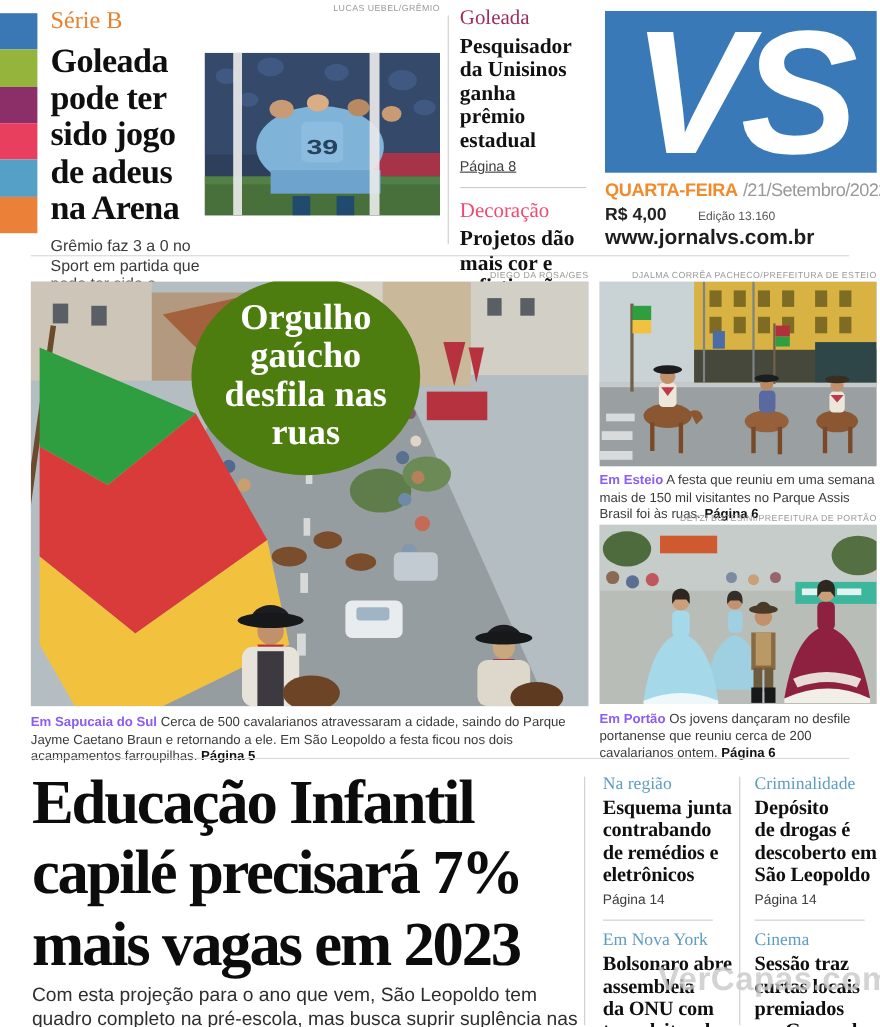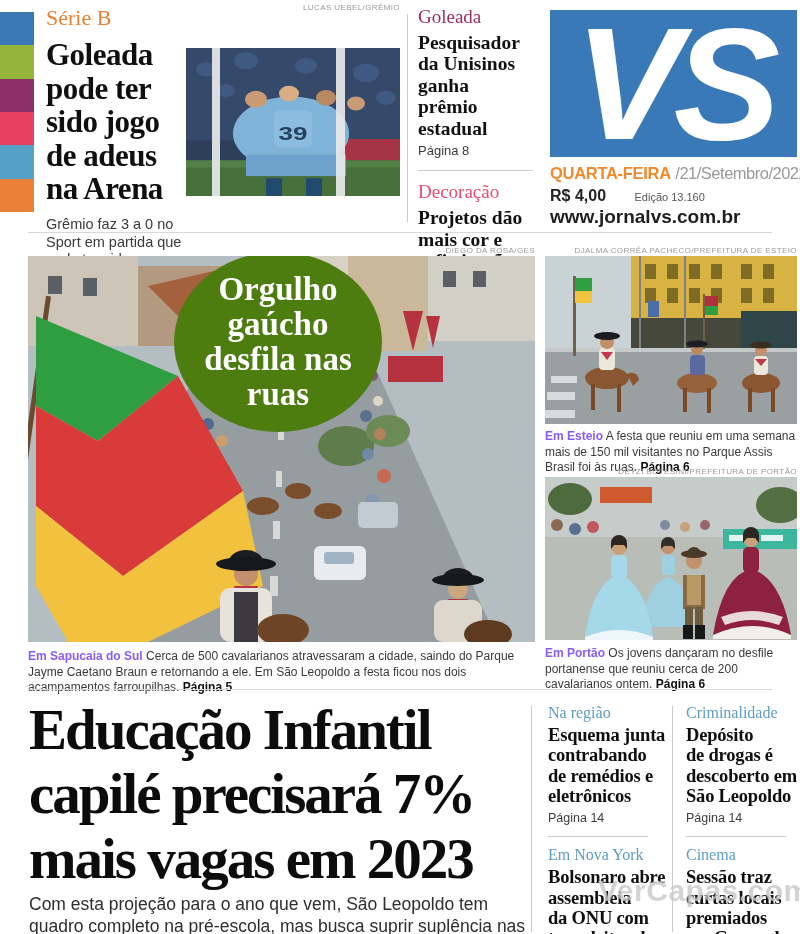--- a/index.html
+++ b/index.html
@@ -25,21 +25,21 @@
   .pg-bold{font-weight:700;color:#222;}
 
   
   .photo{overflow:hidden;background:#ccc;}
   .photo svg{display:block;width:100%;height:100%;}
 
   
   .col2{left:418px;top:6px;width:115px;}
   .brief .kicker{font-size:19px;margin-bottom:4px;}
   .brief .bhl{font-size:19.5px;line-height:1.1;font-weight:700;color:#111;}
-  .brief .bpg{font-size:13px;color:#3c3c3c;margin-top:4px;}
+  .brief .bpg{font-size:13px;color:#3c3c3c;margin-top:4px;text-decoration:underline;}
   .brief-div{margin:12px 0 10px;border-top:1px solid #ccc;}
 
   
   .logo{left:550px;top:10px;width:247px;height:147px;display:flex;align-items:center;justify-content:center;font-style:italic;}
   .logo span{color:#fff;font-weight:700;font-size:160px;line-height:140px;letter-spacing:-8px;}
   .dateline{left:550px;top:164px;width:250px;font-size:16.5px;white-space:nowrap;}
   .day{font-weight:700;letter-spacing:-.3px;}
   .date{color:#999;font-weight:400;letter-spacing:-.5px;}
   .pricerow{left:550px;top:187px;width:250px;}
   .price{font-weight:700;font-size:16px;color:#222;}

